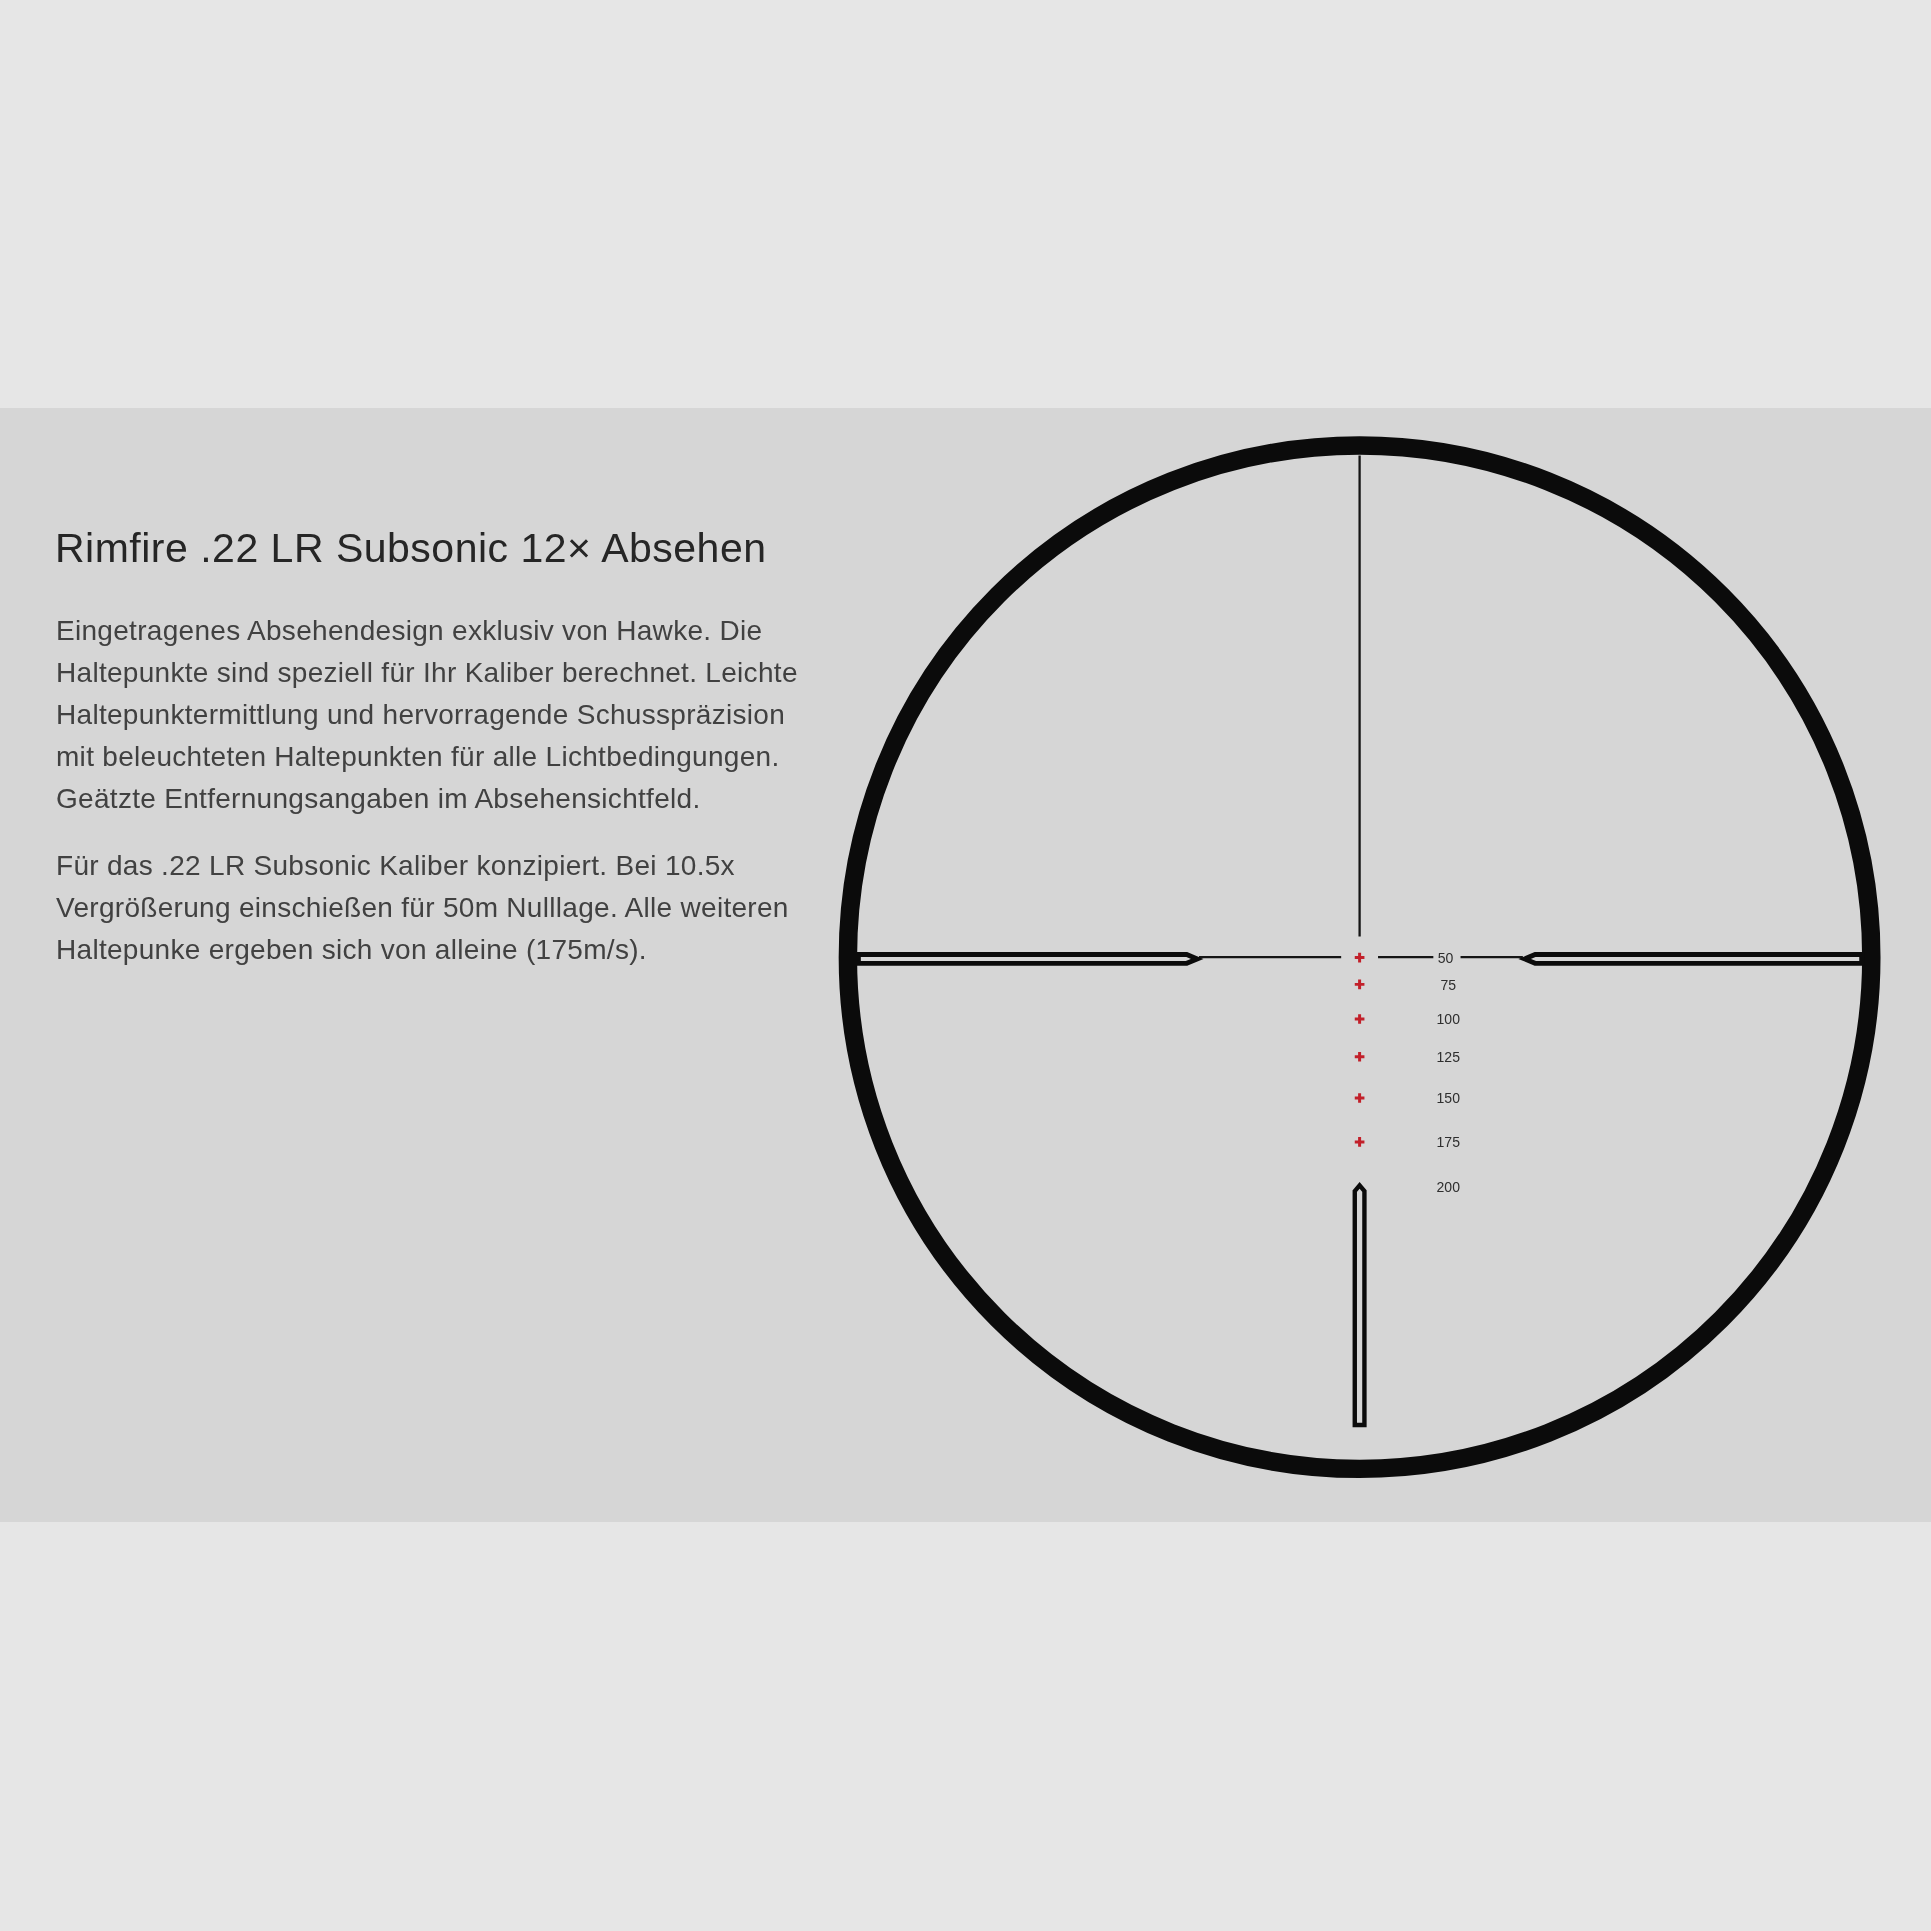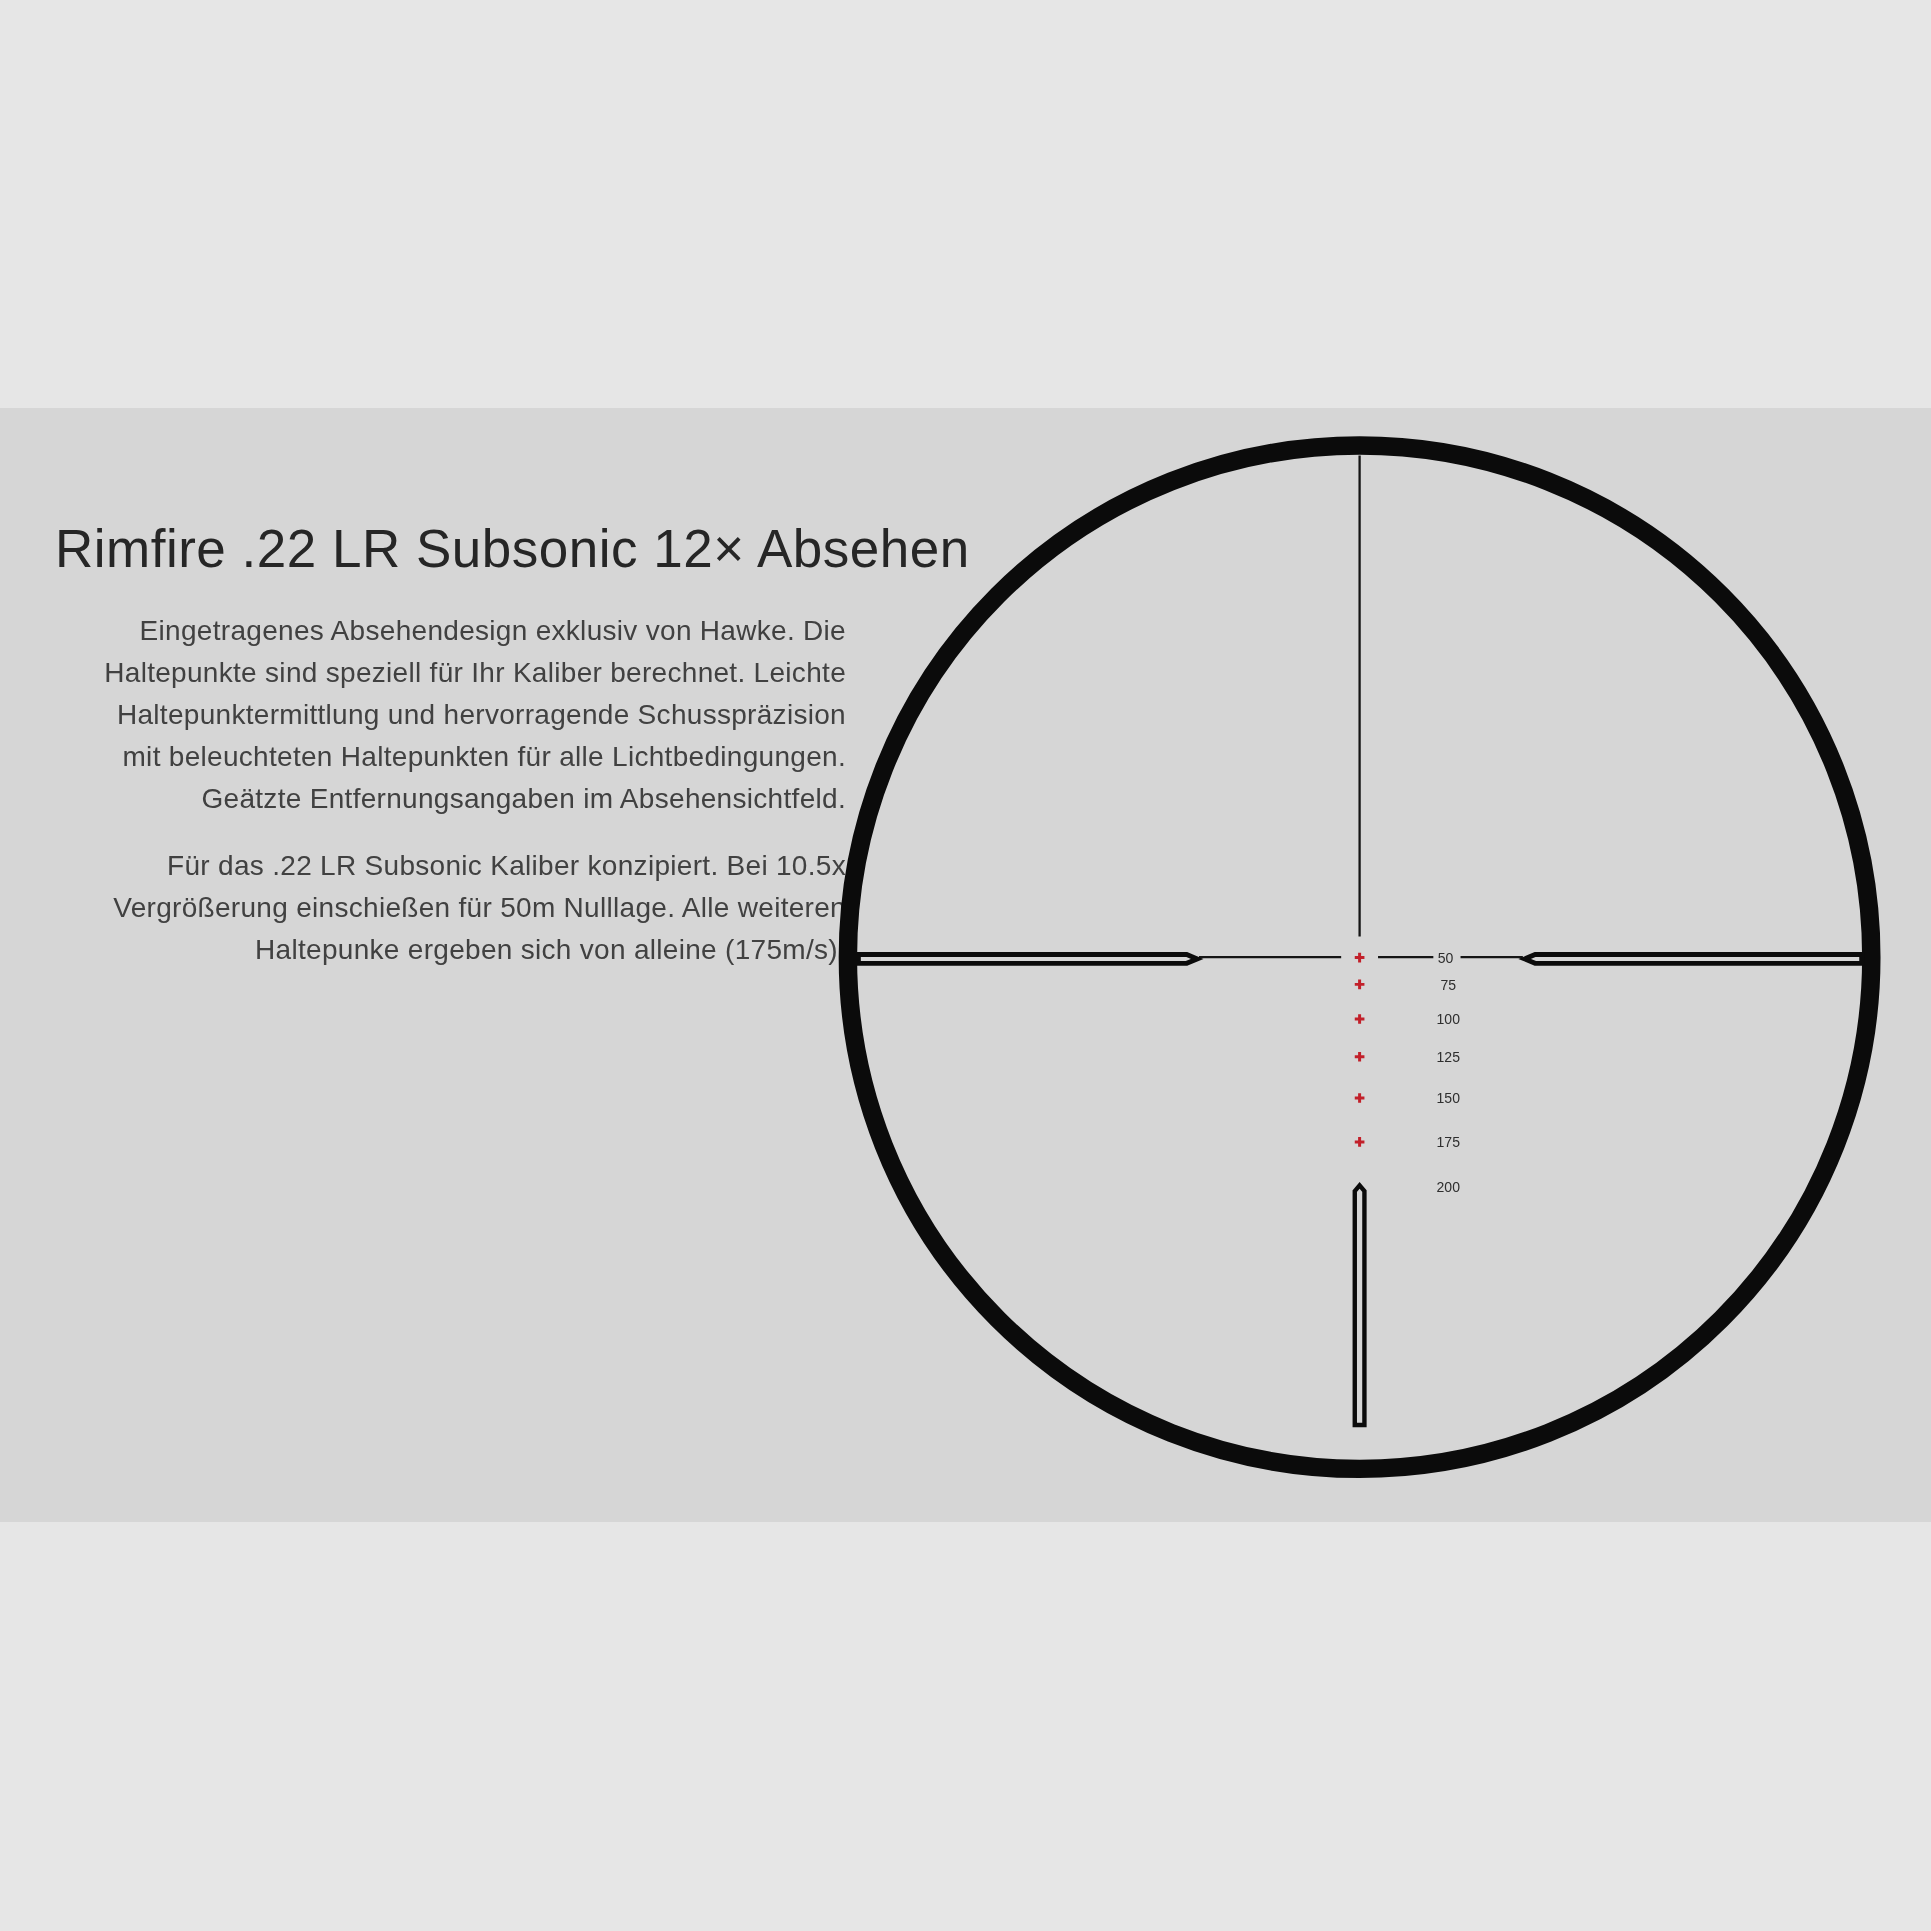--- a/index.html
+++ b/index.html
@@ -19,38 +19,37 @@
     left: 0;
     top: 408px;
     width: 1931px;
     height: 1114px;
     background: #d6d6d6;
   }
   .reticle-title {
     position: absolute;
     left: 55px;
     top: 528px;
-    font-size: 53px;
+    font-size: 41px;
     line-height: 41px;
     font-weight: 300;
     letter-spacing: 0.5px;
     color: #262626;
     white-space: nowrap;
   }
   .desc-para {
     position: absolute;
     left: 56px;
     width: 790px;
     font-size: 28px;
     line-height: 42px;
     font-weight: 300;
     letter-spacing: 0.3px;
     color: #414141;
     white-space: pre-line;
-    text-align: right;
   }
   #para1 { top: 610px; }
   #para2 { top: 845px; }
   .reticle-svg {
     position: absolute;
     left: 0;
     top: 0;
   }
   .range-label {
     font-family: "Liberation Sans", "DejaVu Sans", sans-serif;

